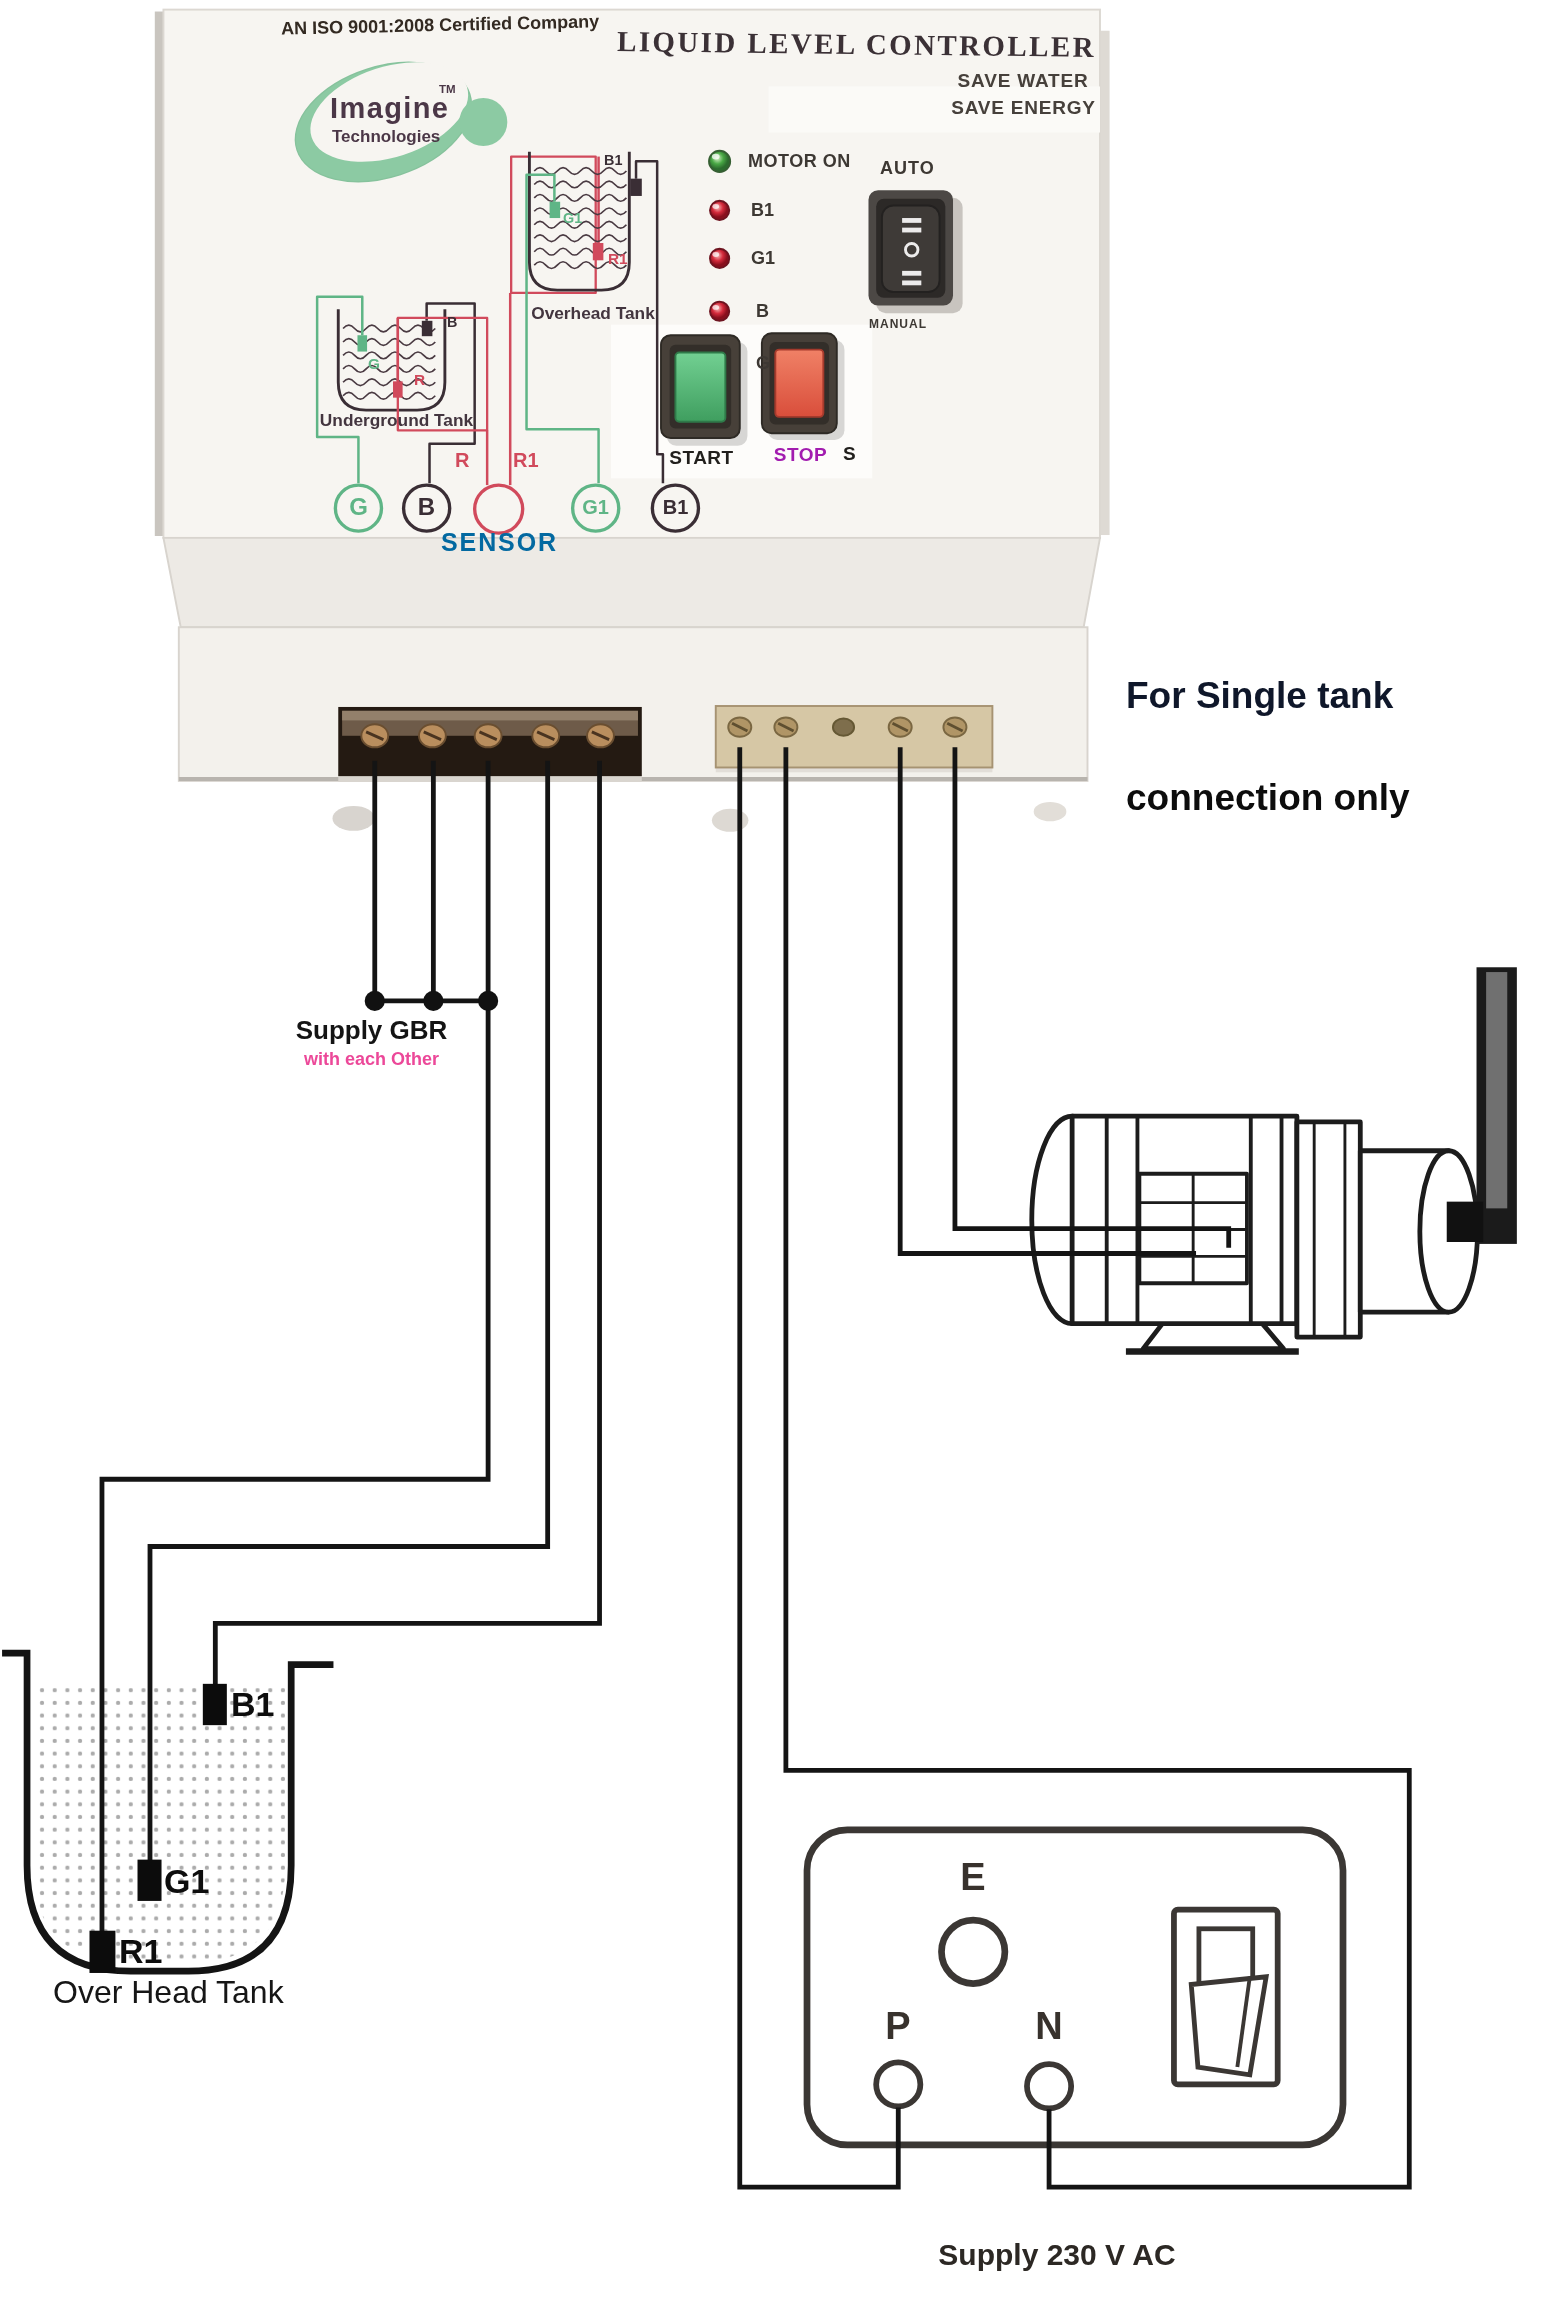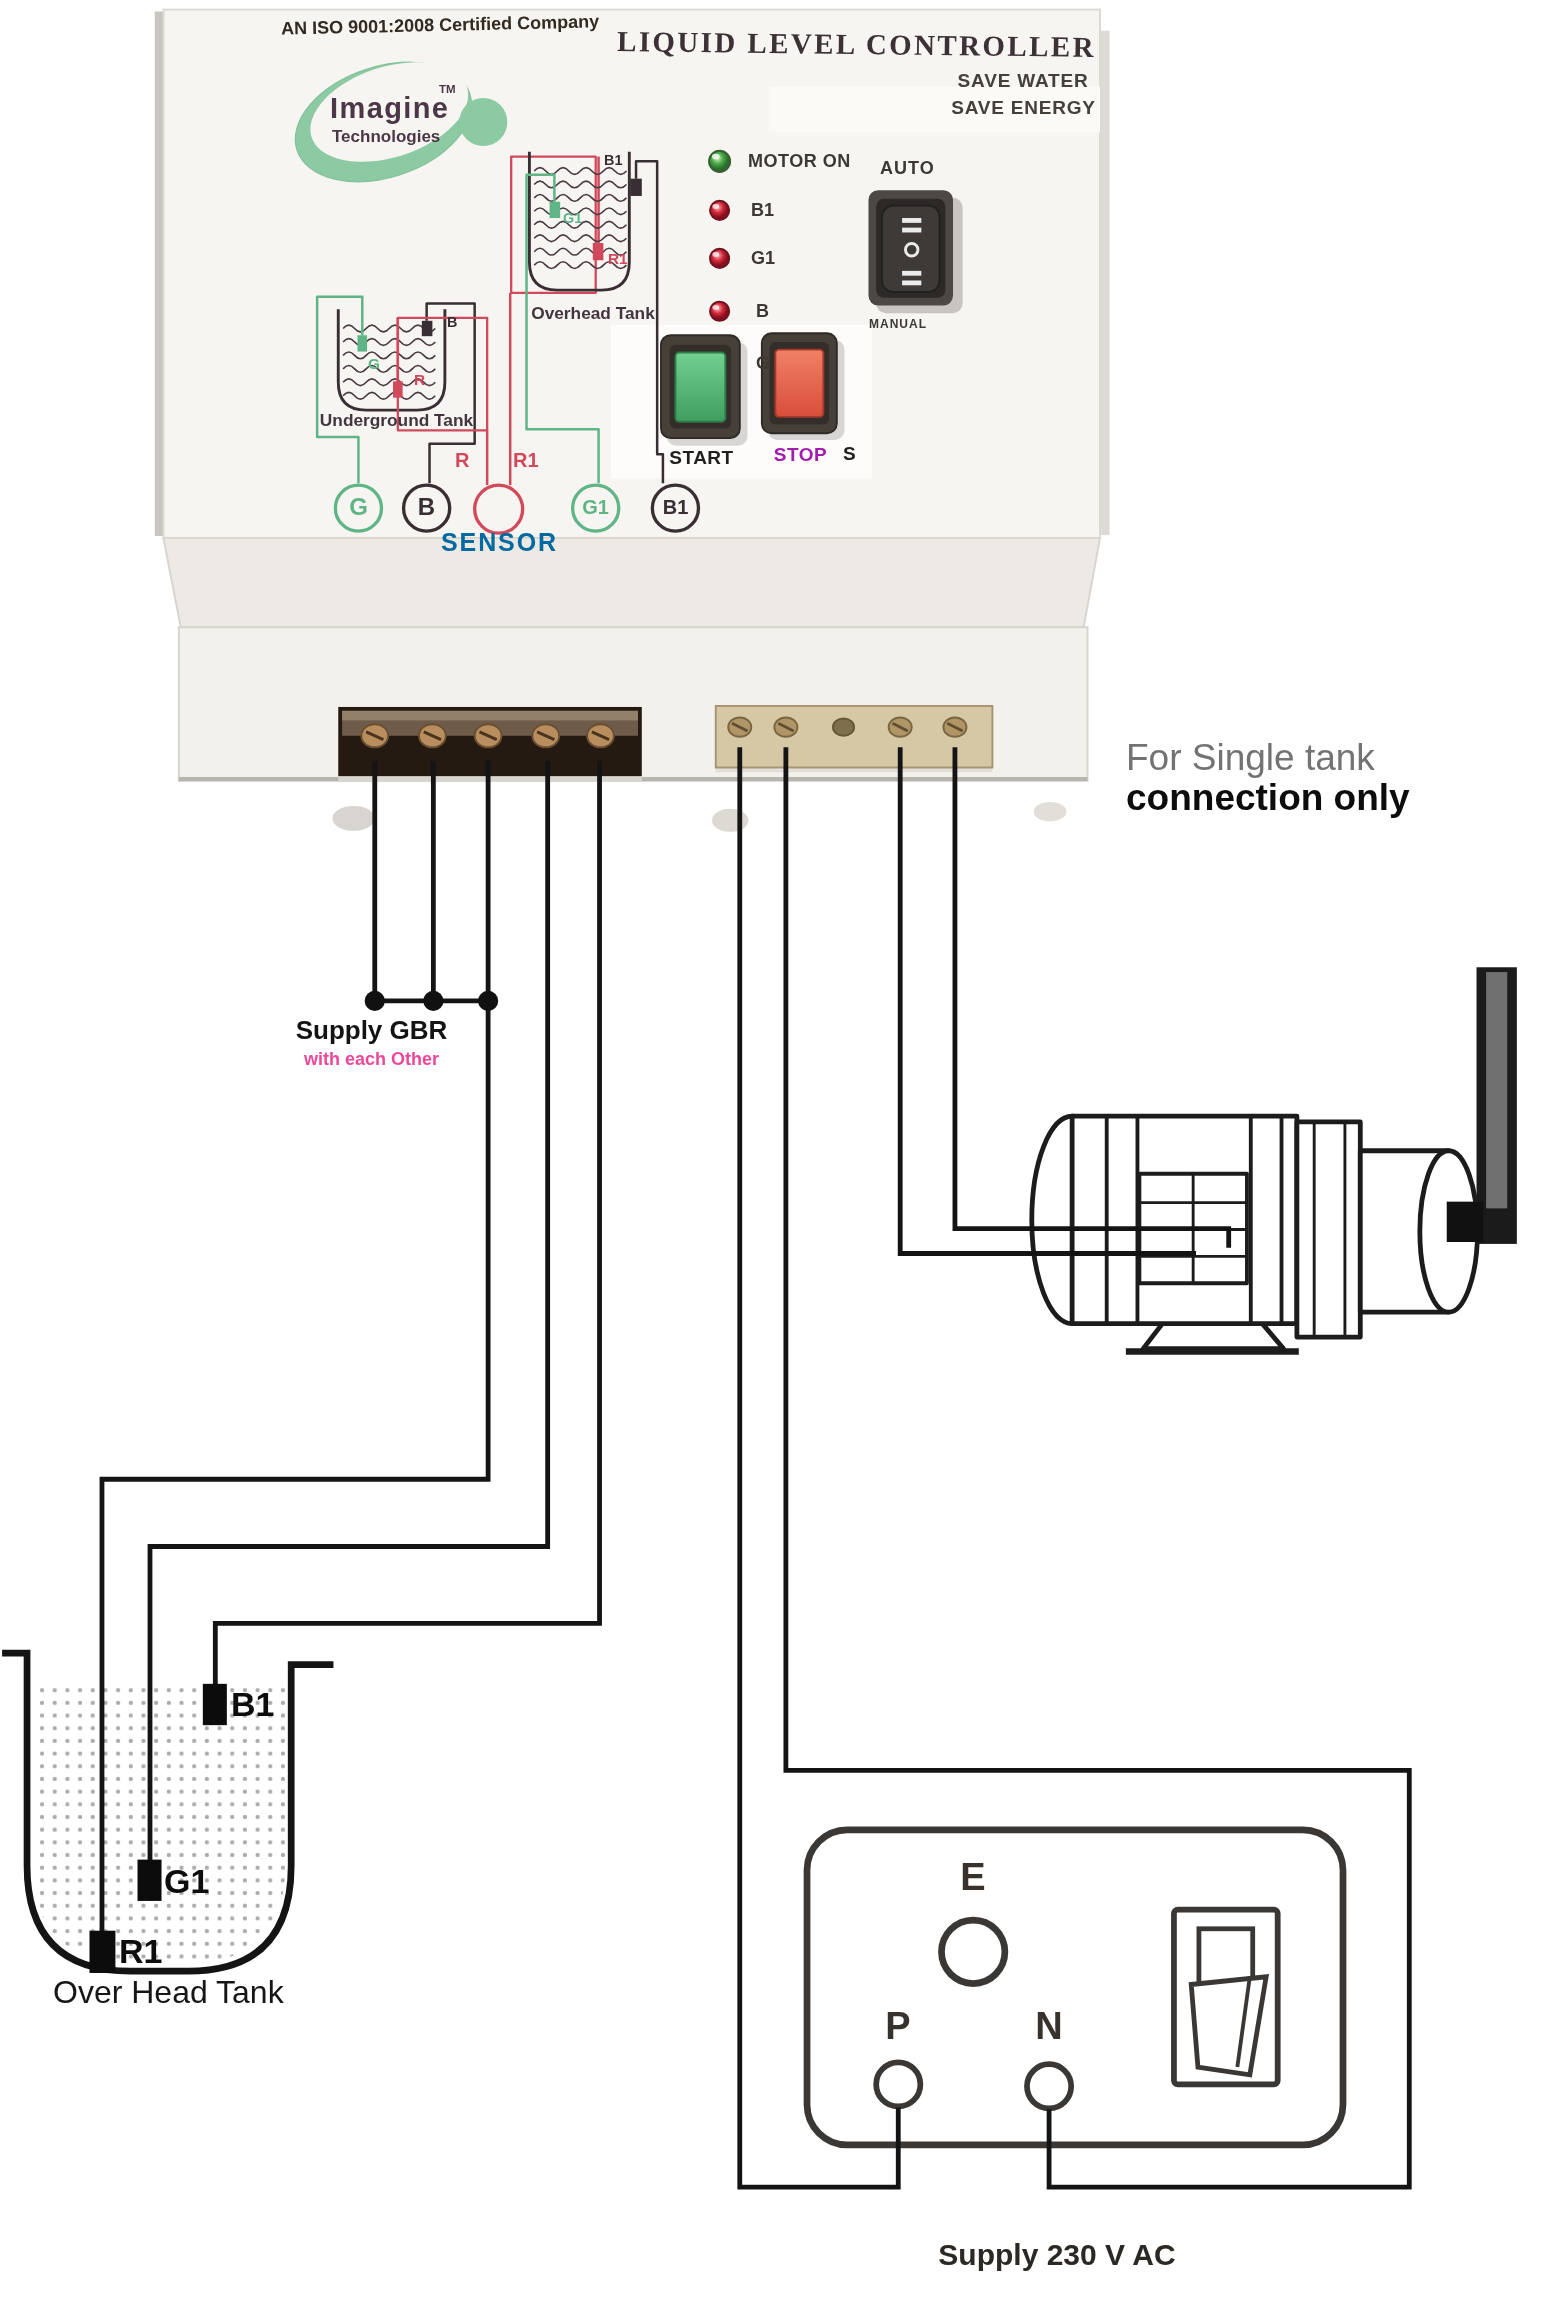--- a/index.html
+++ b/index.html
@@ -280,21 +280,21 @@
 <div class="t" style="left:756px;top:302px;font-size:18px;font-weight:600;color:#3d3833;">B</div>
 <div class="t" style="left:756px;top:354px;font-size:18px;font-weight:600;color:#3d3833;">G</div>
 
 <div class="t" style="left:880px;top:159px;font-size:18px;font-weight:600;letter-spacing:1px;color:#3d3833;">AUTO</div>
 <div class="t" style="left:869px;top:318px;font-size:12px;font-weight:600;letter-spacing:1px;color:#3d3833;">MANUAL</div>
 
 <div class="t ctr" style="left:663px;top:448px;width:77px;font-size:19px;font-weight:700;color:#211f1c;letter-spacing:0.5px;">START</div>
 <div class="t ctr" style="left:764px;top:445px;width:73px;font-size:19px;font-weight:700;color:#a21caf;letter-spacing:0.5px;text-align:center;">STOP</div>
 <div class="t" style="left:843px;top:444px;width:12.5px;overflow:hidden;font-size:19px;font-weight:700;color:#211f1c;">S</div>
 
-<div class="t" style="left:1126px;top:739px;font-size:37px;font-weight:400;color:#737373;">For Single tank</div>
+<div class="t" style="left:1126px;top:677px;font-size:37px;font-weight:700;color:#0f172a;">For Single tank</div>
 <div class="t" style="left:1126px;top:779px;font-size:37px;font-weight:700;color:#0d0d0d;">connection only</div>
 
 <div class="t ctr" style="left:256px;top:1017px;width:231px;font-size:26px;font-weight:700;color:#141414;">Supply GBR</div>
 <div class="t ctr" style="left:256px;top:1050px;width:231px;font-size:18px;font-weight:700;color:#ec4899;">with each Other</div>
 
 
 <div class="t ctr" style="left:817px;top:2239px;width:480px;font-size:30px;font-weight:700;color:#2c2824;">Supply 230 V AC</div>
 
 <div class="t" style="left:53px;top:1976px;font-size:32px;color:#161616;">Over Head Tank</div>
 <div class="t" style="left:231px;top:1687px;font-size:34px;font-weight:700;color:#0d0d0d;">B1</div>

